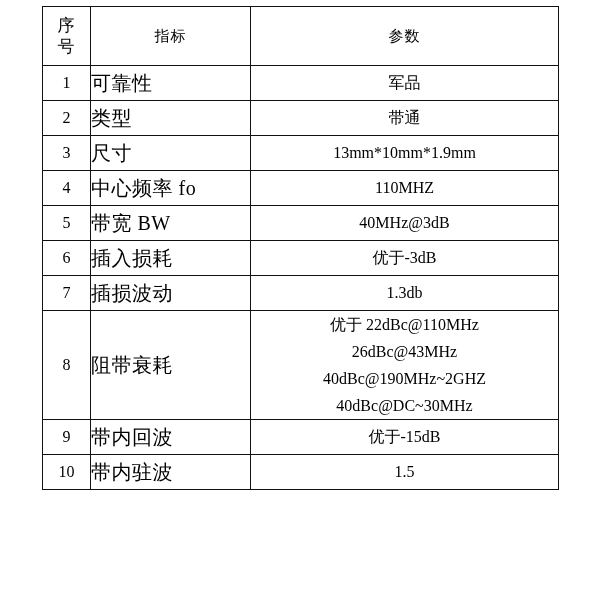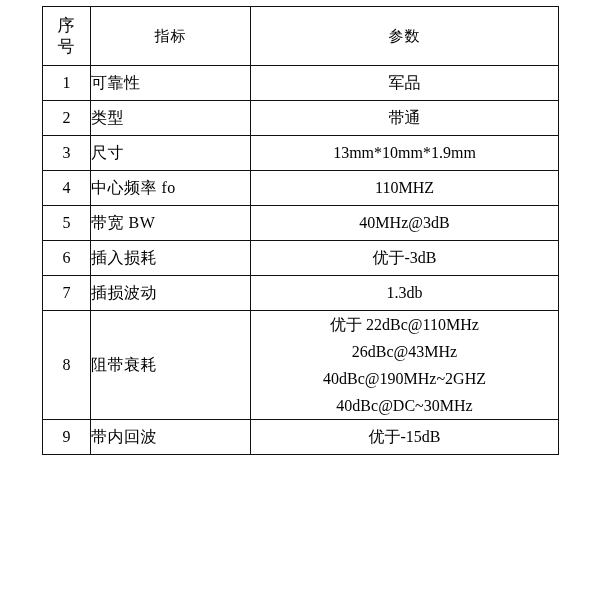--- a/index.html
+++ b/index.html
@@ -54,21 +54,21 @@
     font-size: 17px;
     line-height: 21px;
   }
   .cell-no {
     text-align: center;
     font-size: 16px;
     height: 34px;
   }
   .cell-item {
     text-align: left;
-    font-size: 16px;
+    font-size: 20px;
     padding-left: 14px;
     height: 34px;
     letter-spacing: 0.5px;
   }
   .cell-param {
     text-align: center;
     font-size: 16px;
     height: 34px;
   }
   .multi {
@@ -150,16 +150,21 @@
             <div>40dBc@190MHz~2GHZ</div>
             <div>40dBc@DC~30MHz</div>
           </td>
         </tr>
 
         <tr>
           <td class="cell-no">9</td>
           <td class="cell-item">带内回波</td>
           <td class="cell-param">优于-15dB</td>
         </tr>
+        <tr>
+          <td class="cell-no">10</td>
+          <td class="cell-item">带内驻波</td>
+          <td class="cell-param">1.5</td>
+        </tr>
       </tbody>
     </table>
   </div>
 </div>
 
 </body></html>

